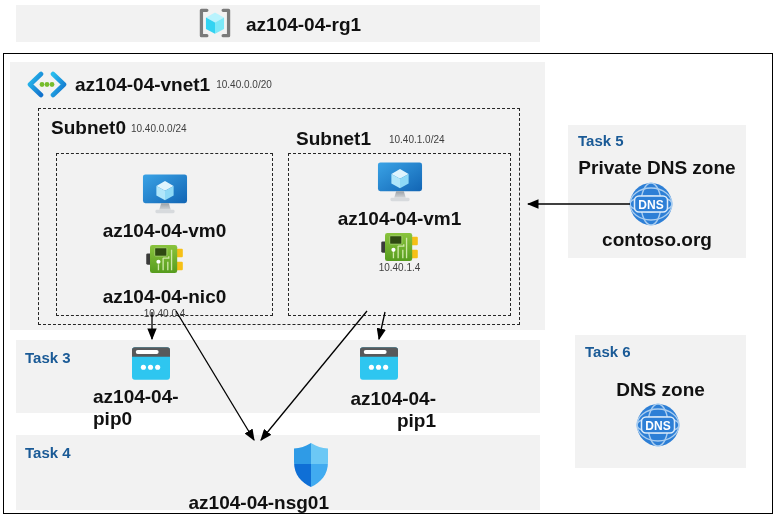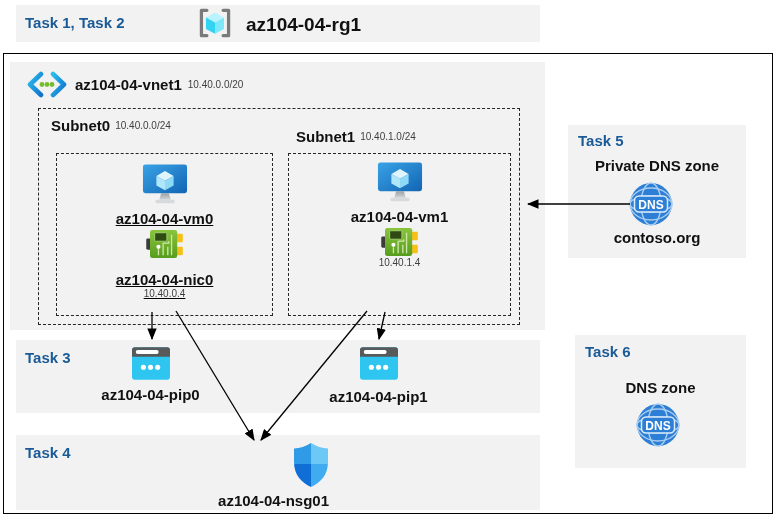--- a/index.html
+++ b/index.html
@@ -3,21 +3,21 @@
 <meta charset="utf-8">
 <style>
   html,body{margin:0;padding:0;background:#fff;}
   .stage{
     position:relative;width:776px;height:517px;background:#fff;overflow:hidden;
     font-family:"Liberation Sans","DejaVu Sans",sans-serif;color:#000;
   }
   .abs{position:absolute;}
   .band{position:absolute;background:#f2f2f2;}
   .task-label{color:#1a5a96;font-weight:700;font-size:15px;}
-  .res-label{font-weight:700;font-size:15px;color:#111;}
+  .res-label{font-weight:700;font-size:19px;color:#111;}
   .muted{font-weight:400;font-size:10px;color:#3f3f3f;}
   .outer-frame{position:absolute;left:3px;top:53px;width:770px;height:461px;border:1.5px solid #000;box-sizing:border-box;}
   .dashed{border:1.2px dashed #262626;box-sizing:border-box;position:absolute;}
   .vstack{display:flex;flex-direction:column;align-items:center;}
   .hrow{display:flex;align-items:center;gap:6px;}
   .centered-text{text-align:center;}
   svg{display:block;}
   .overlay{position:absolute;left:0;top:0;pointer-events:none;}
 </style>
 </head>
@@ -46,21 +46,20 @@
       <clipPath id="shieldClip">
         <path d="M18,1 C23.5,4.5 29,6.3 35,6.5 L35,20 C35,33 27.5,40.5 18,45 C8.5,40.5 1,33 1,20 L1,6.5 C7,6.3 12.5,4.5 18,1 Z"></path>
       </clipPath>
       <marker id="ah" viewBox="0 0 10 8" refX="9" refY="4" markerWidth="9" markerHeight="7.2" orient="auto">
         <path d="M0,0 L10,4 L0,8 z" fill="#000"></path>
       </marker>
     </defs>
   </svg>
 
   <div class="band" style="left:16px;top:5px;width:524px;height:37px;">
-    <div class="abs task-label" style="left:9px;top:9px;">Task 1, Task 2</div>
     <div class="abs" style="left:180px;top:2px;">
       <svg width="38" height="32" viewBox="0 0 42 34">
         <path d="M12,3 H6 V31 H12" fill="none" stroke="#7a7a7a" stroke-width="3.6" stroke-linecap="round" stroke-linejoin="round"></path>
         <path d="M30,3 H36 V31 H30" fill="none" stroke="#7a7a7a" stroke-width="3.6" stroke-linecap="round" stroke-linejoin="round"></path>
         <polygon points="21,5.5 31,11 21,16.5 11,11" fill="#b9f3fd"></polygon>
         <polygon points="11,11 21,16.5 21,29 11,23.5" fill="#33d3f2"></polygon>
         <polygon points="31,11 21,16.5 21,29 31,23.5" fill="#7ce8f8"></polygon>
       </svg>
     </div>
     <div class="abs res-label" style="left:230px;top:9px;font-size:19px;">az104-04-rg1</div>
@@ -82,21 +81,21 @@
       <span class="res-label">az104-04-vnet1</span>
       <span class="muted">10.40.0.0/20</span>
     </div>
 
     <div class="dashed" style="left:28px;top:46px;width:482px;height:217px;">
       <div class="abs hrow" style="left:12px;top:8px;gap:5px;">
         <span class="res-label">Subnet0</span>
         <span class="muted">10.40.0.0/24</span>
       </div>
 
-      <div class="dashed vstack" style="left:17px;top:44px;width:217px;height:163px;padding-top:9px;text-decoration:underline;">
+      <div class="dashed vstack" style="left:17px;top:44px;width:217px;height:163px;padding-top:19px;">
         <span>
           <svg width="46" height="43" viewBox="0 0 48 44">
             <rect x="1" y="1" width="46" height="30" rx="2.5" fill="url(#gvm)"></rect>
             <polygon points="24,8 33,13 24,18 15,13" fill="#dff4fd"></polygon>
             <polygon points="15,13 24,18 24,28 15,23" fill="#b0e6fa"></polygon>
             <polygon points="33,13 24,18 24,28 33,23" fill="#8ed9f6"></polygon>
             <polygon points="20,31 28,31 30,38 18,38" fill="url(#gstand)"></polygon>
             <rect x="14" y="38" width="20" height="3.5" rx="1.5" fill="#d7dadd"></rect>
           </svg>
         </span>
@@ -110,21 +109,21 @@
             <rect x="9" y="4" width="13" height="9" rx="1" fill="#2f4a12" stroke="#a5d66b" stroke-width="1"></rect>
             <circle cx="13" cy="19" r="2.2" fill="#ffffff"></circle>
             <path d="M13,21.5 V28 M18,15 V28 M23,19 V28 M27,6 V28" stroke="#cfe8a8" stroke-width="1.4" fill="none"></path>
             <path d="M18,15 H24 V13" stroke="#cfe8a8" stroke-width="1.4" fill="none"></path>
           </svg>
         </span>
         <span class="res-label" style="margin-top:12px;">az104-04-nic0</span>
         <span class="muted">10.40.0.4</span>
       </div>
 
-      <div class="abs hrow" style="left:257px;top:19px;gap:5px;">
+      <div class="abs hrow" style="left:257px;top:19px;gap:18px;">
         <span class="res-label">Subnet1</span>
         <span class="muted">10.40.1.0/24</span>
       </div>
 
       <div class="dashed vstack" style="left:249px;top:44px;width:223px;height:163px;padding-top:7px;">
         <span>
           <svg width="46" height="43" viewBox="0 0 48 44">
             <rect x="1" y="1" width="46" height="30" rx="2.5" fill="url(#gvm)"></rect>
             <polygon points="24,8 33,13 24,18 15,13" fill="#dff4fd"></polygon>
             <polygon points="15,13 24,18 24,28 15,23" fill="#b0e6fa"></polygon>

